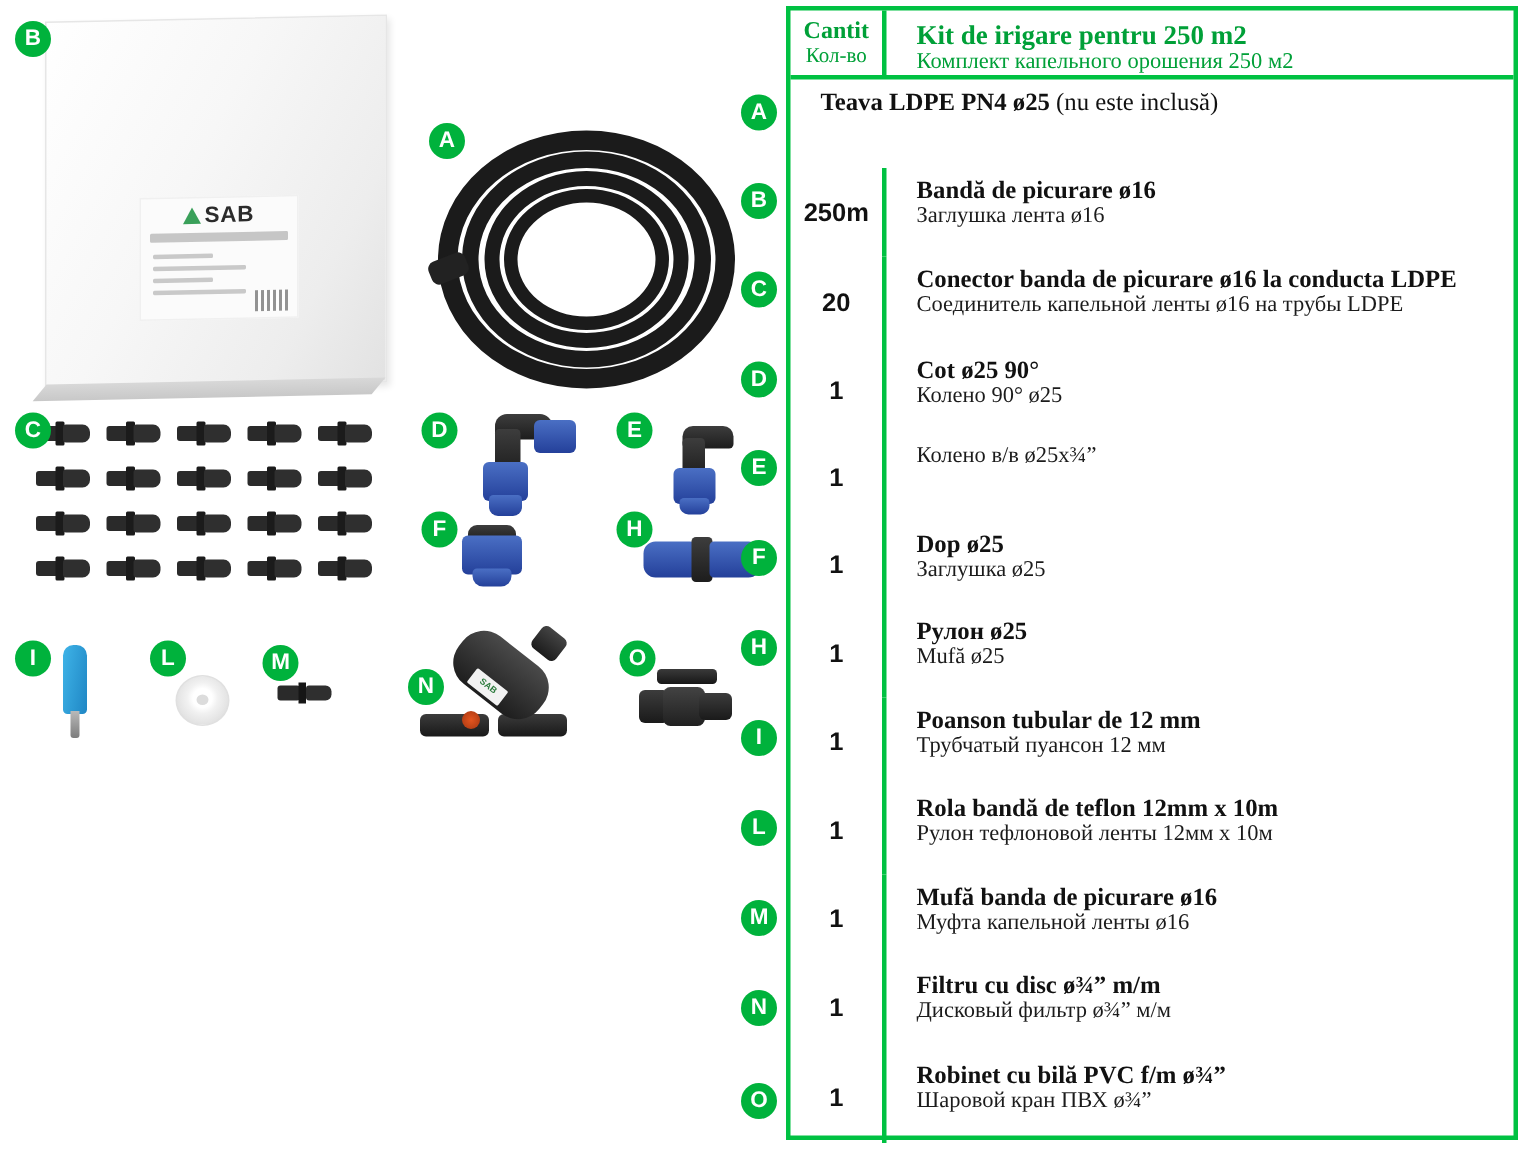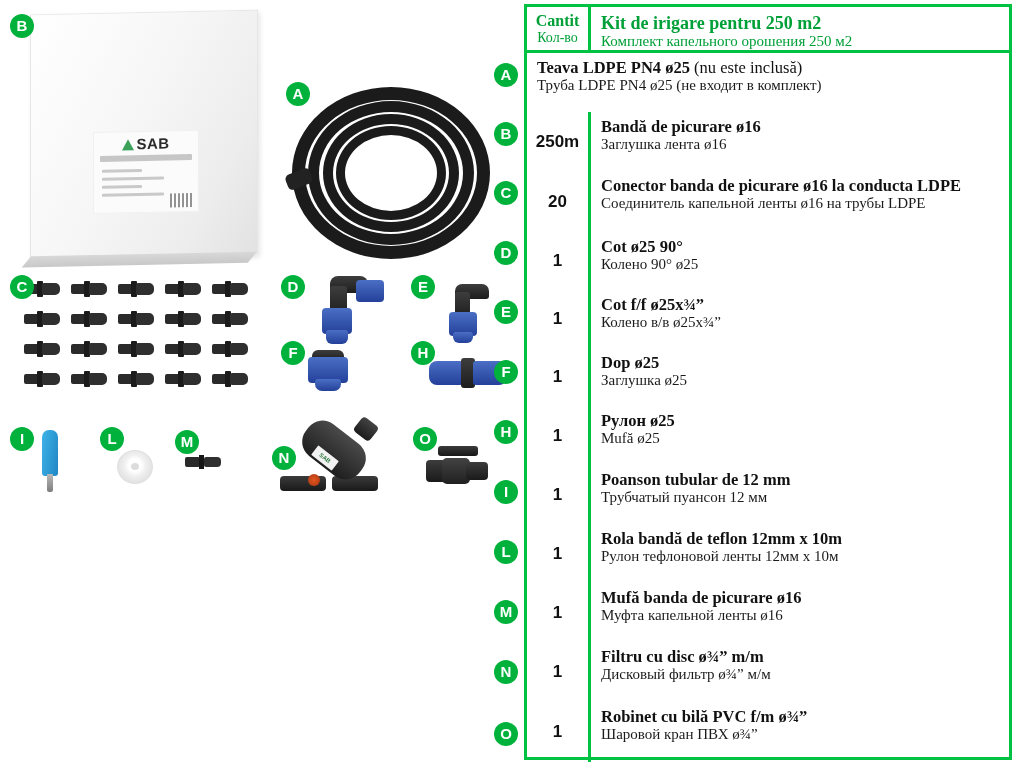--- a/index.html
+++ b/index.html
@@ -170,21 +170,21 @@
   .trow{ display:flex; box-sizing:border-box; }
   .trow.head{ border-bottom:3px solid #00c142; }
   .qty{
     width:64px; flex:0 0 64px;
     border-right:3px solid #00c142;
     box-sizing:border-box;
     display:flex; flex-direction:column; justify-content:center; align-items:center;
     font-family:"Liberation Sans",sans-serif;
   }
   .qty .q{ font-weight:bold; font-size:17px; color:#111; }
-  .desc{ flex:1 1 auto; padding:6px 0 6px 10px; box-sizing:border-box;border-radius:16px; }
+  .desc{ flex:1 1 auto; padding:6px 0 6px 20px; box-sizing:border-box;border-radius:16px; }
   .desc .ro{ font-weight:bold; font-size:16.5px; color:#111; line-height:1.12; }
   .desc .ro .light{ font-weight:normal; }
   .desc .ru{ font-size:15px; color:#1b1b1b; line-height:1.16; }
 
   
   .head .qty{ padding:3px 0; }
   .head .qty .q-ro{ color:#00a038; font-weight:bold; font-size:16px;
     font-family:"Liberation Serif",serif; }
   .head .qty .q-ru{ color:#00a038; font-size:14px;
     font-family:"Liberation Serif",serif; }
@@ -412,21 +412,20 @@
       </div>
       <div class="desc">
         <div class="ro">Kit de irigare pentru 250 m2</div>
         <div class="ru">Комплект капельного орошения 250 м2</div>
       </div>
     </div>
 
     <div class="trow" style="height:59px;">
       <div class="desc">
         <div class="ro"><span>Teava LDPE PN4 ø25</span><span class="light"> (nu este inclusă)</span></div>
-        <div class="ru">Труба LDPE PN4 ø25 (не входит в комплект)</div>
       </div>
     </div>
 
     <div class="trow" style="height:59px;">
       <div class="qty">
         <div class="q">250m</div>
       </div>
       <div class="desc">
         <div class="ro">Bandă de picurare ø16</div>
         <div class="ru">Заглушка лента ø16</div>
@@ -451,21 +450,20 @@
         <div class="ro">Cot ø25 90°</div>
         <div class="ru">Колено 90° ø25</div>
       </div>
     </div>
 
     <div class="trow" style="height:58px;">
       <div class="qty">
         <div class="q">1</div>
       </div>
       <div class="desc">
-        <div class="ro">Cot f/f ø25x¾”</div>
         <div class="ru">Колено в/в ø25x¾”</div>
       </div>
     </div>
 
     <div class="trow" style="height:58px;">
       <div class="qty">
         <div class="q">1</div>
       </div>
       <div class="desc">
         <div class="ro">Dop ø25</div>

